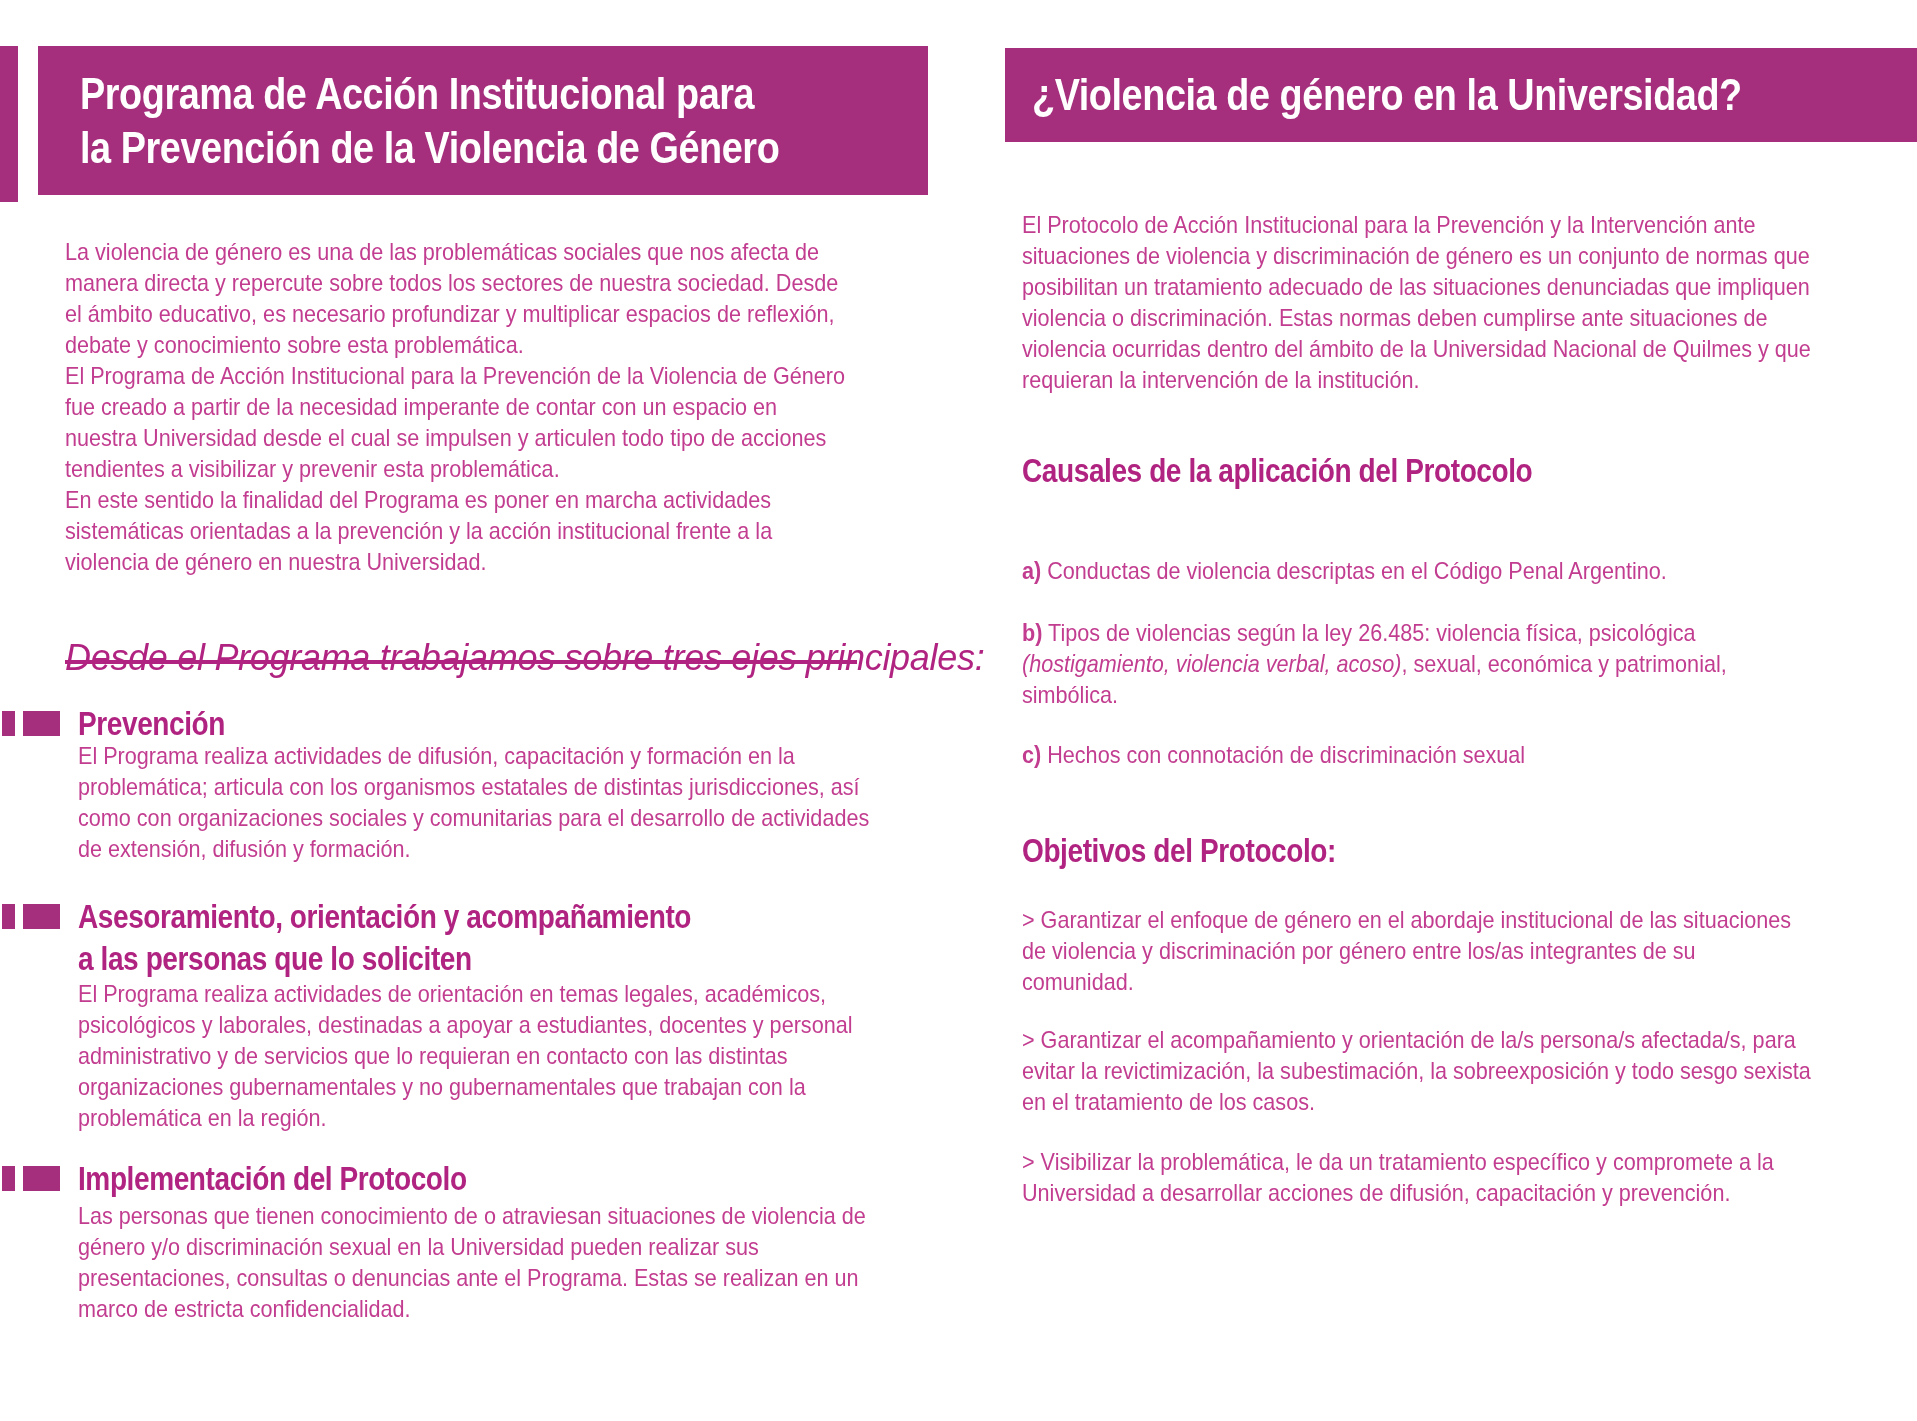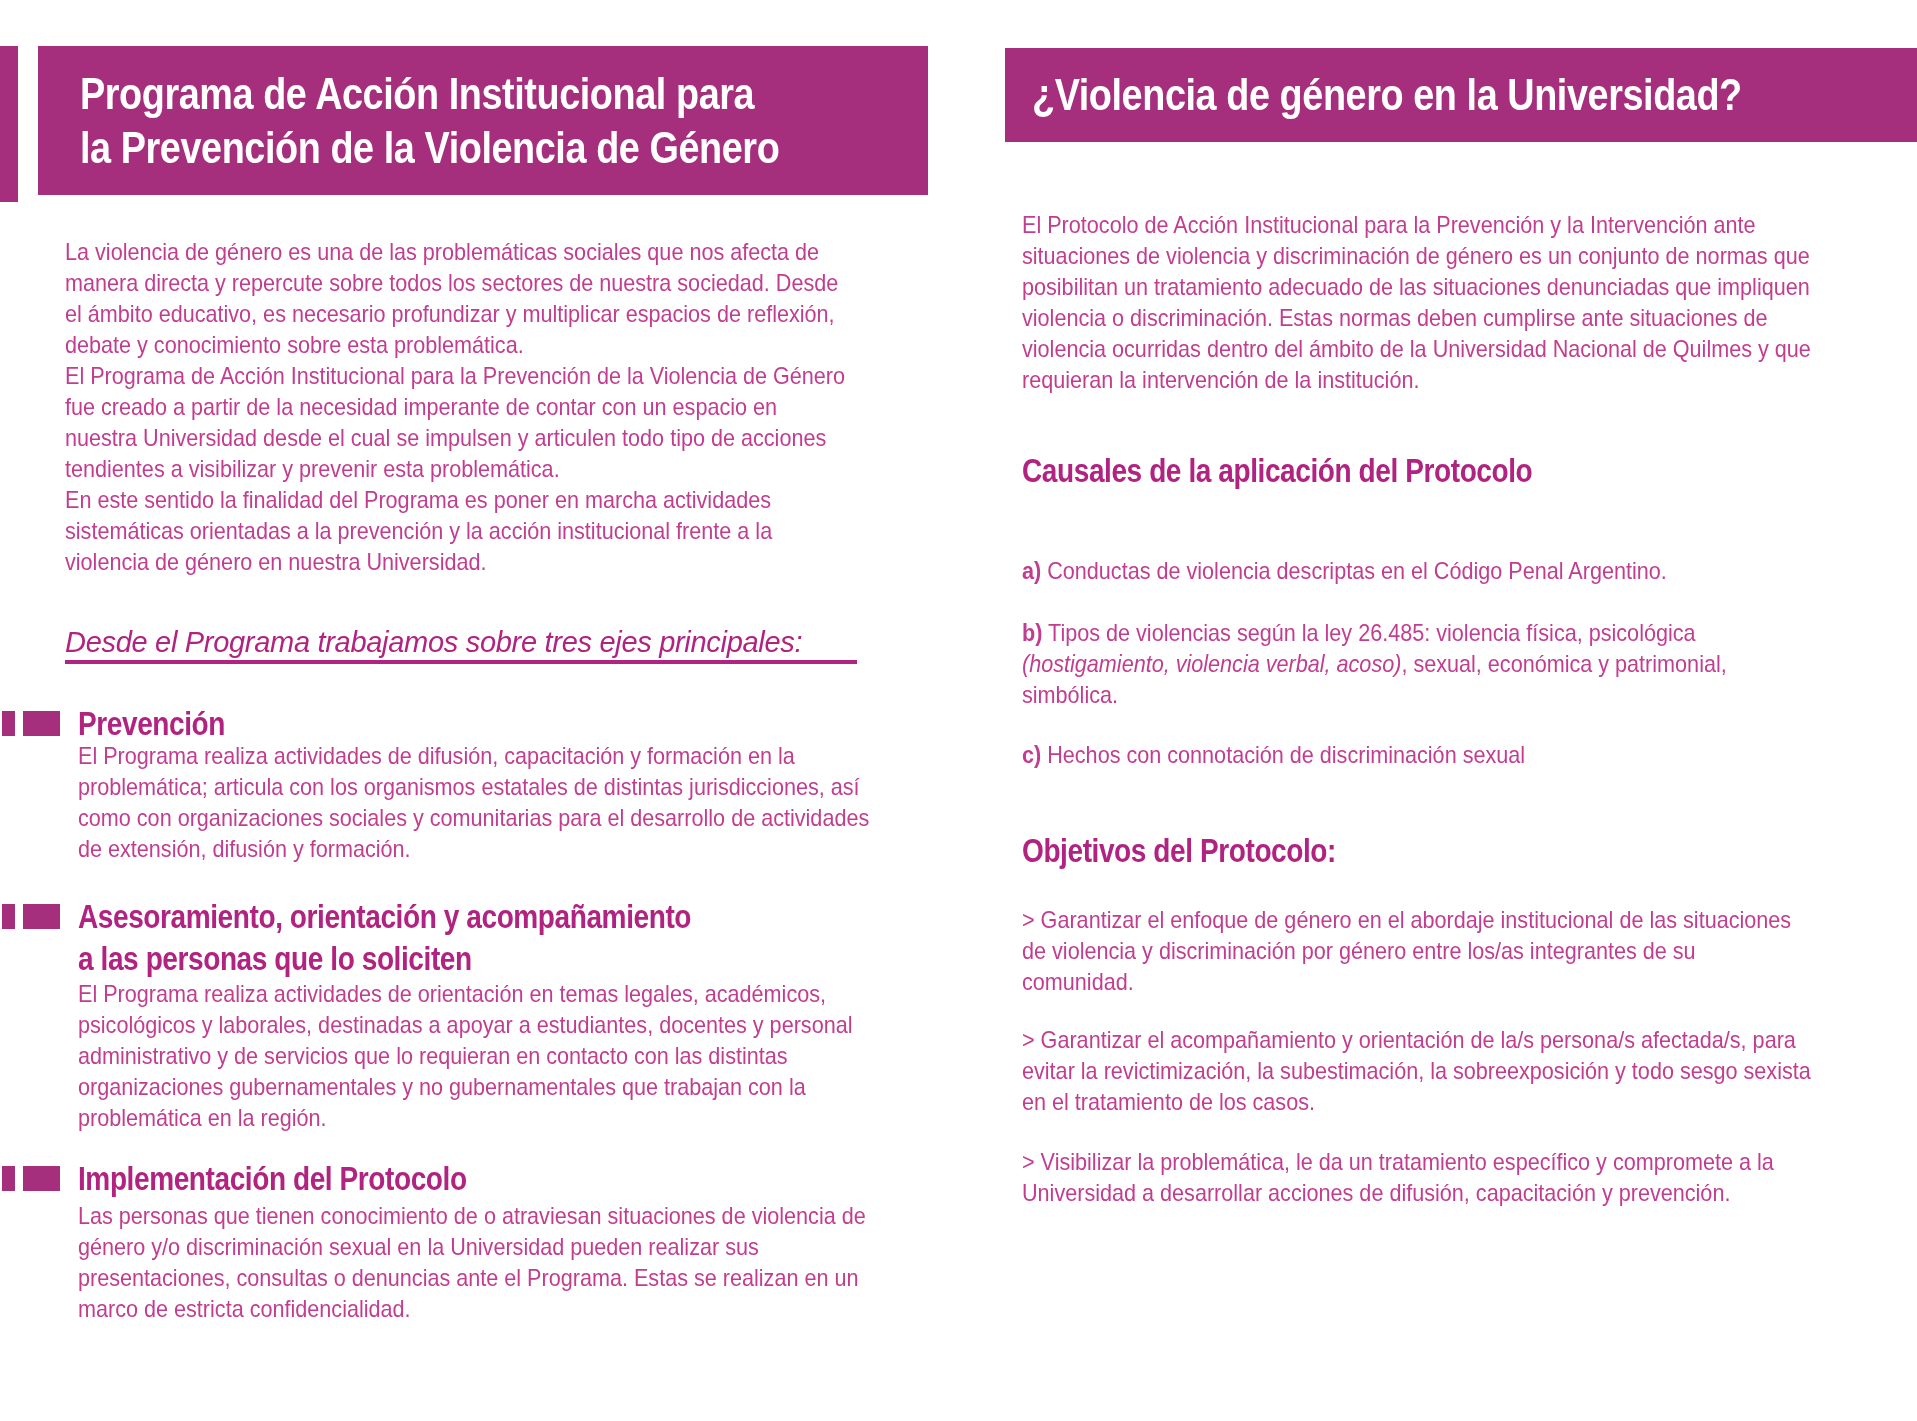--- a/index.html
+++ b/index.html
@@ -21,21 +21,21 @@
     font-weight:bold;font-size:45px;line-height:54px;letter-spacing:-0.5px;
     white-space:pre-line;transform:scaleX(0.84);transform-origin:0 50%;
   }
   .textblock{
     position:absolute;width:1000px;color:var(--pink);
     font-size:24px;line-height:31px;white-space:pre-line;
     transform:scaleX(0.9);transform-origin:0 0;
   }
   .axes-heading{
     position:absolute;color:var(--deep);font-style:italic;
-    font-size:29px;line-height:36px;letter-spacing:-0.3px;white-space:nowrap;
+    font-size:36px;line-height:36px;letter-spacing:-0.3px;white-space:nowrap;margin-top:16px;
   }
   .rule{position:absolute;height:4px;background:var(--deep);}
   .section-title{
     position:absolute;color:var(--deep);font-weight:bold;
     font-size:33px;line-height:42px;letter-spacing:-0.5px;white-space:pre-line;
     transform:scaleX(0.85);transform-origin:0 0;
   }
   .sq{position:absolute;background:var(--magenta);height:25px;}
   .sq-small{width:13px;}
   .sq-wide{width:37px;}

